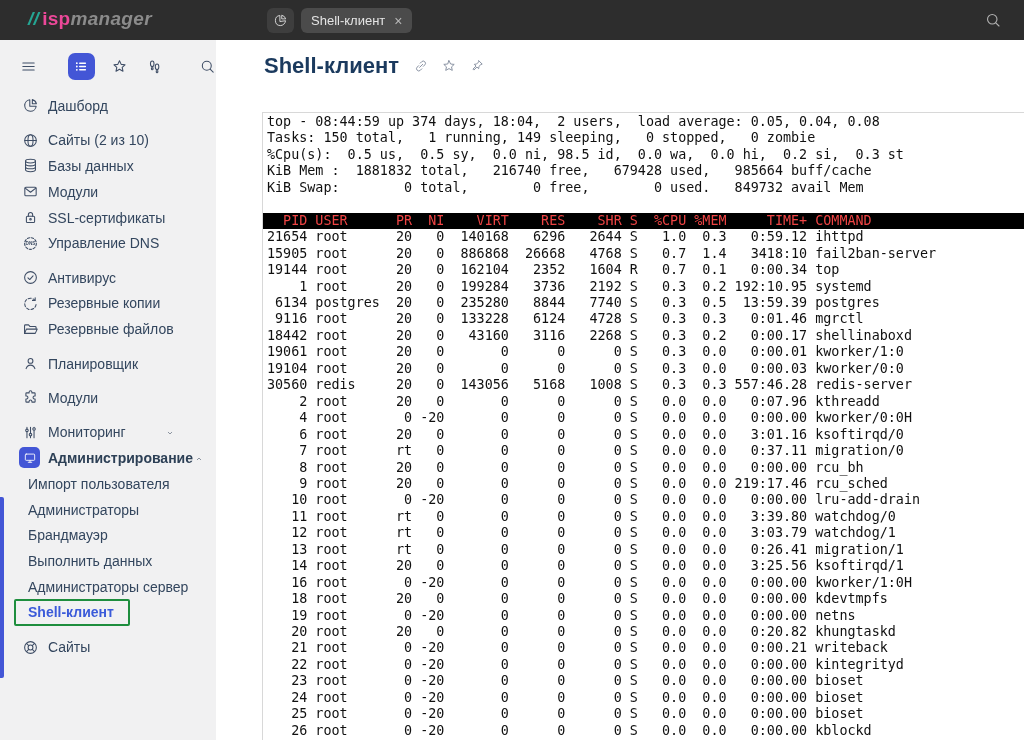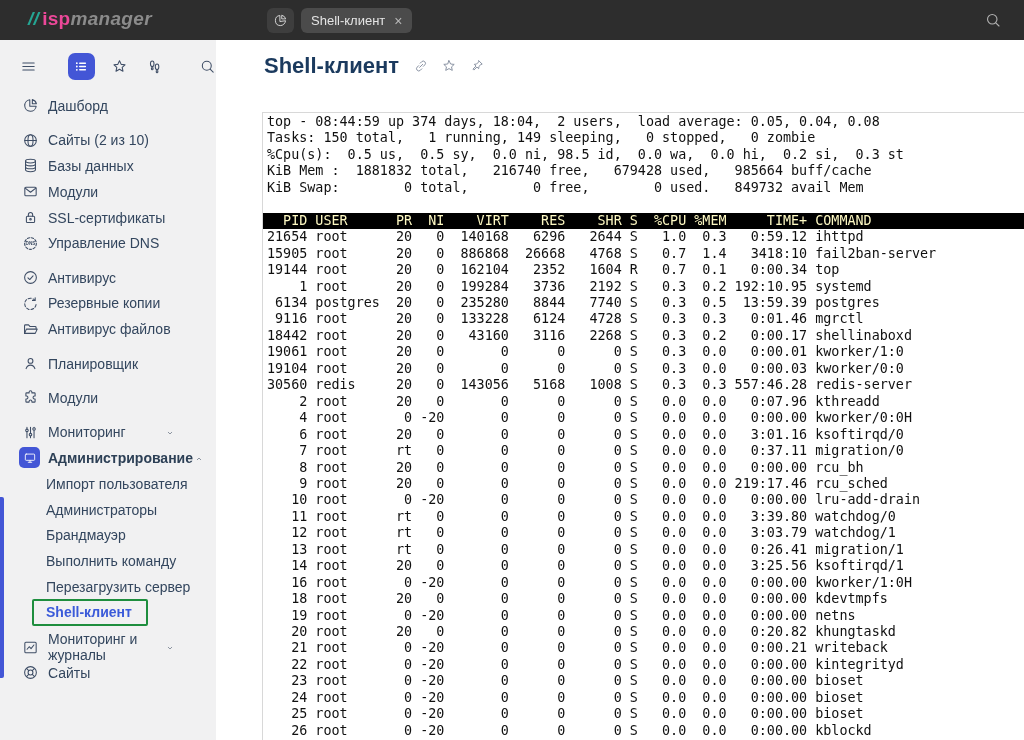--- a/index.html
+++ b/index.html
@@ -37,21 +37,21 @@
   .tb svg, .nav-item .icon svg{ width:17px; height:17px; }
   .close-btn{ position:absolute; left:224px; top:3px; width:28px; height:28px; border-radius:50%;
     background:#fff; border:1px solid #cfcfcf; color:#8c8c8c; z-index:5;
     display:flex; align-items:center; justify-content:center; cursor:pointer; }
   .close-btn svg{ width:13px; height:13px; }
   .nav-group{ margin-bottom:8.5px; }
   .nav-item{ height:25.8px; display:flex; align-items:center; padding-left:22px;
     font-size:14px; color:#33465e; cursor:pointer; position:relative; }
   .nav-item .icon{ width:17px; height:17px; margin-right:9px; display:inline-flex;
     align-items:center; justify-content:center; color:#3f4e66; flex:none; }
-  .nav-item.sub{ padding-left:46px; }
+  .nav-item.sub{ padding-left:28px; }
   .nav-item .chevron{ margin-left:auto; margin-right:40px; color:#6b7685; width:12px; height:12px; }
   .nav-item .chevron svg{ width:12px; height:12px; }
   .nav-item.section-active{ font-weight:bold; color:#2d4056; padding-left:19px; }
   .nav-item.section-active .icon{ width:21px; height:21px; background:var(--accent-blue,#4356d6);
     border-radius:5px; color:#fff; margin-right:8px; }
   .nav-item.section-active .icon svg{ width:14px; height:14px; }
   .green-box{ display:inline-flex; align-items:center; border:2px solid var(--selected-green,#1e8e3e);
     border-radius:2px; padding:3px 14px 4px 12px; margin-left:-14px; }
   .nav-item.selected .nav-label{ color:#3a5ad9; font-weight:bold; }
   .active-bar{ position:absolute; left:0; top:457px; width:4px; height:181px;
@@ -63,21 +63,21 @@
   .title-actions{ display:flex; gap:12px; align-items:center; }
   .title-actions .act{ width:16px; height:16px; color:#8a93a3; cursor:pointer; display:inline-flex; }
   .title-actions svg{ width:16px; height:16px; }
   
   .terminal{ position:absolute; left:0; top:72px; right:0; bottom:0;
     border-top:1px solid #d8d8d8; border-left:1px solid #d8d8d8; padding-top:1px; background:#fff; }
   .terminal pre{ margin:0; font-family:"DejaVu Sans Mono", monospace; font-size:13.4px;
     line-height:16.45px; color:#101010; white-space:pre; padding-left:4px; }
   .blank-line{ height:16.45px; }
   .proc-header{ background:var(--terminal-header-bg,#000); }
-  .proc-header pre{ color:#fef9c3; }
+  .proc-header pre{ color:#ef4444; }
 </style>
 </head>
 <body>
 
 <div class="topbar">
   <div class="logo">
     <span class="slashes">//</span><span class="isp">isp</span><span class="mgr">manager</span>
   </div>
   <div class="tabbar">
     <div class="tab-iconbtn">
@@ -231,21 +231,21 @@
           </span>
           <span class="nav-label">Резервные копии</span>
         </div>
         <div class="nav-item">
           <span class="icon">
             <svg viewBox="0 0 24 24" fill="none" stroke="currentColor" stroke-width="1.5" stroke-linecap="round" stroke-linejoin="round">
               <path d="M3.6 17.5V6.8c0-.7.6-1.3 1.3-1.3h4.3l1.9 2.2h7.5c.7 0 1.3.6 1.3 1.3v1.5"></path>
               <path d="M3.6 17.5l2.6-6h15.3l-2.8 6z"></path>
             </svg>
           </span>
-          <span class="nav-label">Антивирус файлов</span>
+          <span class="nav-label">Резервные файлов</span>
         </div>
       </div>
       <div class="nav-group">
         <div class="nav-item">
           <span class="icon">
             <svg viewBox="0 0 24 24" fill="none" stroke="currentColor" stroke-width="1.5" stroke-linecap="round" stroke-linejoin="round">
               <circle cx="12" cy="8.3" r="3.4"></circle>
               <path d="M5.8 19.2c1.1-3.3 3.4-4.9 6.2-4.9s5.1 1.6 6.2 4.9"></path>
             </svg>
           </span>
@@ -292,44 +292,32 @@
         <div class="nav-item sub">
           <span class="nav-label">Импорт пользователя</span>
         </div>
         <div class="nav-item sub">
           <span class="nav-label">Администраторы</span>
         </div>
         <div class="nav-item sub">
           <span class="nav-label">Брандмауэр</span>
         </div>
         <div class="nav-item sub">
-          <span class="nav-label">Выполнить команду</span>
-        </div>
-        <div class="nav-item sub">
-          <span class="nav-label">Перезагрузить сервер</span>
+          <span class="nav-label">Выполнить данных</span>
+        </div>
+        <div class="nav-item sub">
+          <span class="nav-label">Администраторы сервер</span>
         </div>
         <div class="nav-item sub selected">
           <span class="green-box">
             <span class="nav-label">Shell-клиент</span>
           </span>
         </div>
       </div>
       <div class="nav-group">
-        <div class="nav-item">
-          <span class="icon">
-            <svg viewBox="0 0 24 24" fill="none" stroke="currentColor" stroke-width="1.5" stroke-linecap="round" stroke-linejoin="round">
-              <rect x="4" y="4.5" width="16" height="15" rx="1.5"></rect>
-              <path d="M7.2 14.5l3-3.6 2.6 2.6 4-5"></path>
-            </svg>
-          </span>
-          <span class="nav-label">Мониторинг и журналы</span>
-          <span class="chevron"><svg viewBox="0 0 24 24" fill="none" stroke="currentColor" stroke-width="1.5" stroke-linecap="round" stroke-linejoin="round">
-              <path d="M8.5 10.5l3.5 3.5 3.5-3.5"></path>
-            </svg></span>
-        </div>
         <div class="nav-item">
           <span class="icon">
             <svg viewBox="0 0 24 24" fill="none" stroke="currentColor" stroke-width="1.5" stroke-linecap="round" stroke-linejoin="round">
               <circle cx="12" cy="12" r="8.3"></circle>
               <circle cx="12" cy="12" r="3.4"></circle>
               <path d="M6.3 6.3l3.2 3.2M17.7 6.3l-3.2 3.2M6.3 17.7l3.2-3.2M17.7 17.7l-3.2-3.2"></path>
             </svg>
           </span>
           <span class="nav-label">Сайты</span>
         </div>

